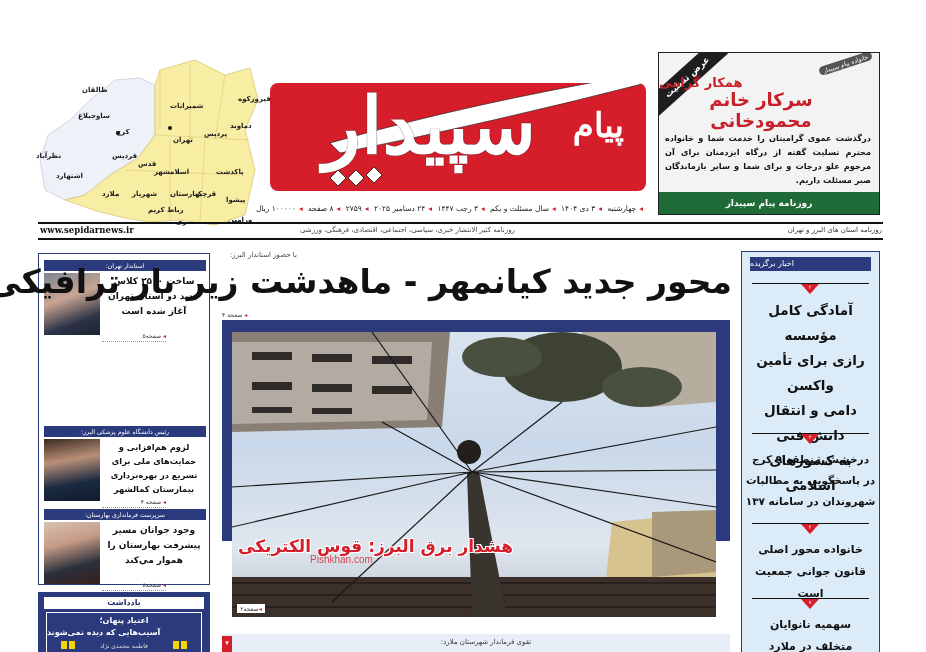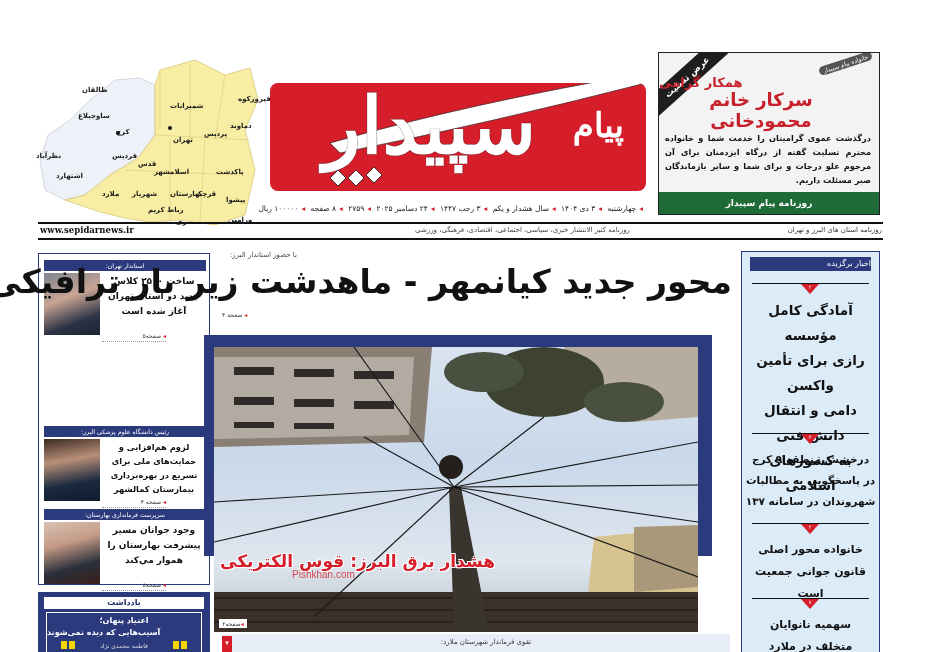--- a/index.html
+++ b/index.html
@@ -24,21 +24,21 @@
   .ad-box { left: 658px; top: 52px; width: 222px; height: 163px; border: 1.5px solid #222; background: #f4f3f3; overflow: hidden; }
   .ad-ribbon { position: absolute; left: -22px; top: 14px; width: 100px; height: 20px; background: #1e1e1e; color: #fff; font-size: 9px; font-weight: bold; text-align: center; line-height: 20px; transform: rotate(-42deg); direction: rtl; }
   .ad-stamp { position: absolute; right: 6px; top: 6px; font-size: 6px; color: #fff; background: #555; padding: 1px 4px; border-radius: 8px; transform: rotate(-18deg); direction: rtl; }
   .ad-sub { position: absolute; left: 0; right: 0; top: 22px; text-align: left; font-size: 13px; font-weight: bold; color: #c8202b; direction: rtl; }
   .ad-title { position: absolute; left: 0; right: 16px; top: 36px; text-align: center; font-size: 18px; font-weight: bold; color: #c8202b; direction: rtl; }
   .ad-body { position: absolute; left: 6px; right: 8px; top: 78px; font-size: 8.2px; font-weight: bold; line-height: 14px; text-align: justify; direction: rtl; color: #111; }
   .ad-foot { position: absolute; left: 0; right: 0; bottom: 0; height: 22px; background: #1f6b37; color: #fff; font-size: 9px; font-weight: bold; text-align: center; line-height: 22px; direction: rtl; }
 
   .rule { position: absolute; height: 1.5px; background: #111; }
   .web { left: 40px; top: 225px; font-family: "DejaVu Serif", serif; font-size: 8.5px; font-weight: bold; color: #111; text-align: right; }
-  .desc { left: 300px; top: 226px; width: 330px; text-align: right; font-size: 7px; color: #444; direction: rtl; }
+  .desc { left: 300px; top: 226px; width: 330px; text-align: left; font-size: 7px; color: #444; direction: rtl; }
   .provinces { left: 700px; top: 226px; width: 182px; text-align: right; font-size: 7px; color: #333; direction: rtl; }
 
   
   .left-col { left: 38px; top: 253px; width: 172px; height: 332px; border: 1px solid #2a3a7c; background: #fff; }
   .lc-item { position: absolute; left: 5px; width: 162px; }
   .lc-kicker { height: 11px; background: #2a3a7c; color: #fff; font-size: 6.2px; text-align: center; line-height: 11px; direction: rtl; white-space: nowrap; overflow: hidden; }
   .lc-photo { position: absolute; left: 0; top: 13px; width: 56px; height: 62px; }
   .lc-text { position: absolute; left: 58px; right: 0; top: 14px; font-size: 9px; font-weight: bold; line-height: 15px; direction: rtl; text-align: center; color: #111; }
   .lc-page { position: absolute; left: 58px; right: 40px; top: 72px; font-size: 6px; color: #333; direction: rtl; text-align: right; border-bottom: 1px dotted #999; padding-bottom: 2px; }
   .lc-page .tri { color: #d61e2b; }
@@ -50,36 +50,36 @@
   .note-t2 { position: absolute; left: 0; right: 0; top: 15px; text-align: left; color: #fff; font-size: 8px; font-weight: bold; direction: rtl; }
   .note-q { position: absolute; top: 28px; width: 6px; height: 8px; background: #f5d400; box-shadow: 8px 0 0 #f5d400; }
   .note-author { position: absolute; left: 0; right: 0; top: 29px; text-align: center; color: #ddd; font-size: 6px; direction: rtl; }
 
   
   .kicker-main { left: 230px; top: 251px; width: 500px; text-align: left; font-size: 7px; color: #444; direction: rtl; }
   .headline { left: 222px; top: 262px; width: 510px; text-align: center; font-family: "DejaVu Sans", sans-serif; font-size: 33px; font-weight: bold; letter-spacing: -2.5px; direction: rtl; color: #111; white-space: nowrap; line-height: 1.2; }
   .hl-page { left: 222px; top: 311px; font-size: 6px; color: #333; direction: rtl; }
   .hl-page .tri { color: #d61e2b; }
 
-  .photo-frame { left: 204px; top: 320px; width: 508px; height: 221px; background: #2a3a7c; margin-top: 15px; }
+  .photo-frame { left: 222px; top: 320px; width: 508px; height: 221px; background: #2a3a7c; }
   .photo { position: absolute; left: 10px; top: 12px; width: 484px; height: 285px; overflow: hidden; background: linear-gradient(180deg, #d9e3ef 0%, #c9d8ea 40%, #dfe6ee 75%, #b9c2cc 100%); }
   .photo svg { position: absolute; left: 0; top: 0; width: 100%; height: 100%; }
   .photo-caption1 { position: absolute; left: 6px; top: 204px; font-size: 17px; font-weight: bold; color: #d61e2b; direction: rtl; white-space: nowrap; text-shadow: 1px 1px 0 #fff, -1px -1px 0 #fff, 1px -1px 0 #fff, -1px 1px 0 #fff; letter-spacing: -0.5px; }
   .photo-caption2 { position: absolute; left: 6px; top: 230px; font-size: 17px; font-weight: bold; color: #d61e2b; direction: rtl; white-space: nowrap; text-shadow: 1px 1px 0 #fff, -1px -1px 0 #fff, 1px -1px 0 #fff, -1px 1px 0 #fff; letter-spacing: -0.5px; }
   .watermark { position: absolute; left: 78px; top: 222px; font-size: 10px; color: rgba(214,30,43,0.8); font-family: "Liberation Sans", sans-serif; }
   .photo-page { position: absolute; left: 5px; top: 272px; width: 28px; height: 9px; background: #fff; font-size: 6px; color: #333; text-align: center; line-height: 9px; direction: rtl; }
   .photo-page .tri { color: #d61e2b; }
 
   .bottom-strip { left: 222px; top: 634px; width: 508px; height: 18px; background: #e7eef7; }
   .bottom-marker { position: absolute; left: 0; top: 2px; width: 10px; height: 16px; background: #d61e2b; color: #fff; font-size: 7px; text-align: center; line-height: 14px; }
   .bottom-kicker { position: absolute; left: 20px; right: 0; top: 4px; text-align: center; font-size: 7px; color: #333; direction: rtl; }
 
   
   .right-col { left: 741px; top: 251px; width: 139px; height: 401px; background: #dcebf8; border: 1px solid #2a3a7c; border-bottom: none; }
-  .rc-head { position: absolute; left: 8px; right: 8px; top: 5px; height: 14px; background: #2a3a7c; color: #fff; font-size: 8px; text-align: right; line-height: 14px; direction: rtl; }
+  .rc-head { position: absolute; left: 8px; right: 8px; top: 5px; height: 14px; background: #2a3a7c; color: #fff; font-size: 8px; text-align: left; line-height: 14px; direction: rtl; }
   .rc-divider { position: absolute; left: 10px; right: 10px; height: 1px; background: #111; }
   .rc-tri { position: absolute; left: 59px; width: 0; height: 0; border-left: 9px solid transparent; border-right: 9px solid transparent; border-top: 10px solid #d61e2b; }
   .rc-tri span { position: absolute; left: -4px; top: -10px; width: 8px; font-size: 5px; color: #fff; text-align: center; }
   .rc-story { position: absolute; left: 2px; right: 2px; text-align: center; font-weight: bold; direction: rtl; color: #111; letter-spacing: -0.5px; }
 </style>
 </head>
 <body>
 
 <div class="abs map">
   <svg viewBox="0 0 240 190">
@@ -118,21 +118,21 @@
     <path d="M60,60 Q200,20 376,-10 L376,0 Q220,40 70,70 Z" fill="#fff" stroke="#111" stroke-width="0.6"></path>
     <path d="M60,95 l8,-8 l8,8 l-8,8 z M78,95 l8,-8 l8,8 l-8,8 z M96,92 l8,-8 l8,8 l-8,8 z" fill="#fff" stroke="#111" stroke-width="0.8"></path>
   </svg>
   <div class="logo-main">سپیدار</div>
   <div class="logo-sub">پیام</div>
 </div>
 
 <div class="abs date-line">
   <span class="sep">◂</span><span>چهارشنبه</span>
   <span class="sep">◂</span><span>۳ دی ۱۴۰۴</span>
-  <span class="sep">◂</span><span>سال هشدار و یکم</span>
+  <span class="sep">◂</span><span>سال مسئلت و یکم</span>
   <span class="sep">◂</span><span>۳ رجب ۱۴۴۷</span>
   <span class="sep">◂</span><span>۲۴ دسامبر ۲۰۲۵</span>
   <span class="sep">◂</span><span>۲۷۵۹</span>
   <span class="sep">◂</span><span>۸ صفحه</span>
   <span class="sep">◂</span><span>۱۰۰۰۰۰ ریال</span>
 </div>
 
 <div class="abs ad-box rtl">
   <div class="ad-ribbon">عرض تسلیت</div>
   <div class="ad-stamp">خانواده پیام سپیدار</div>

